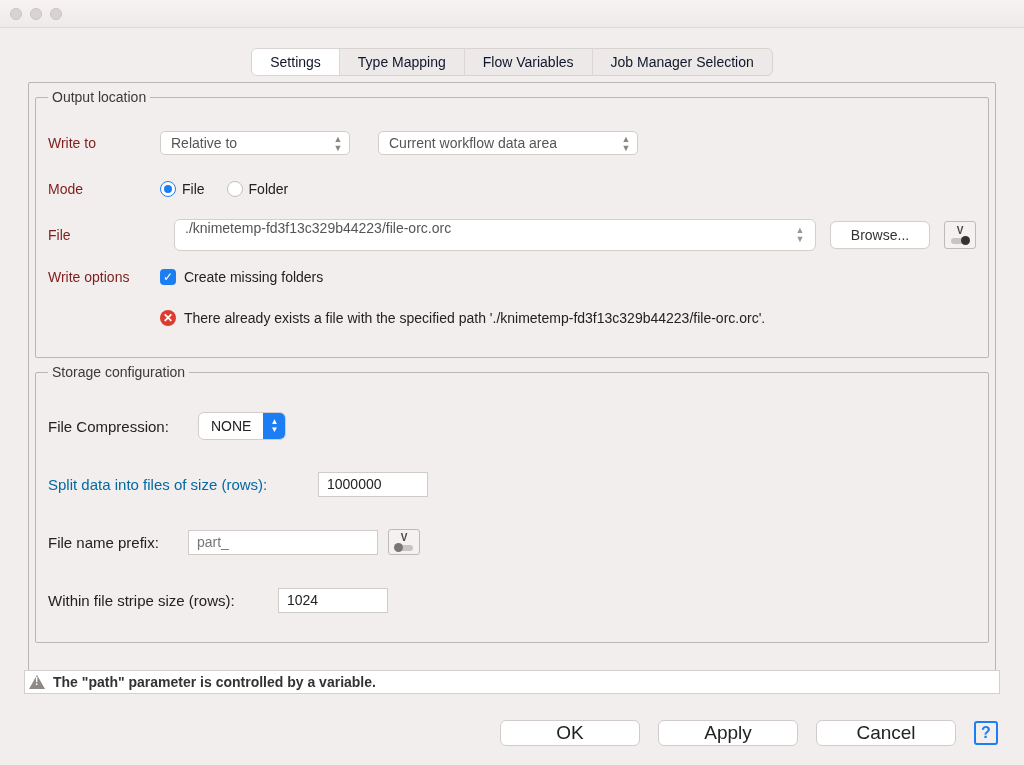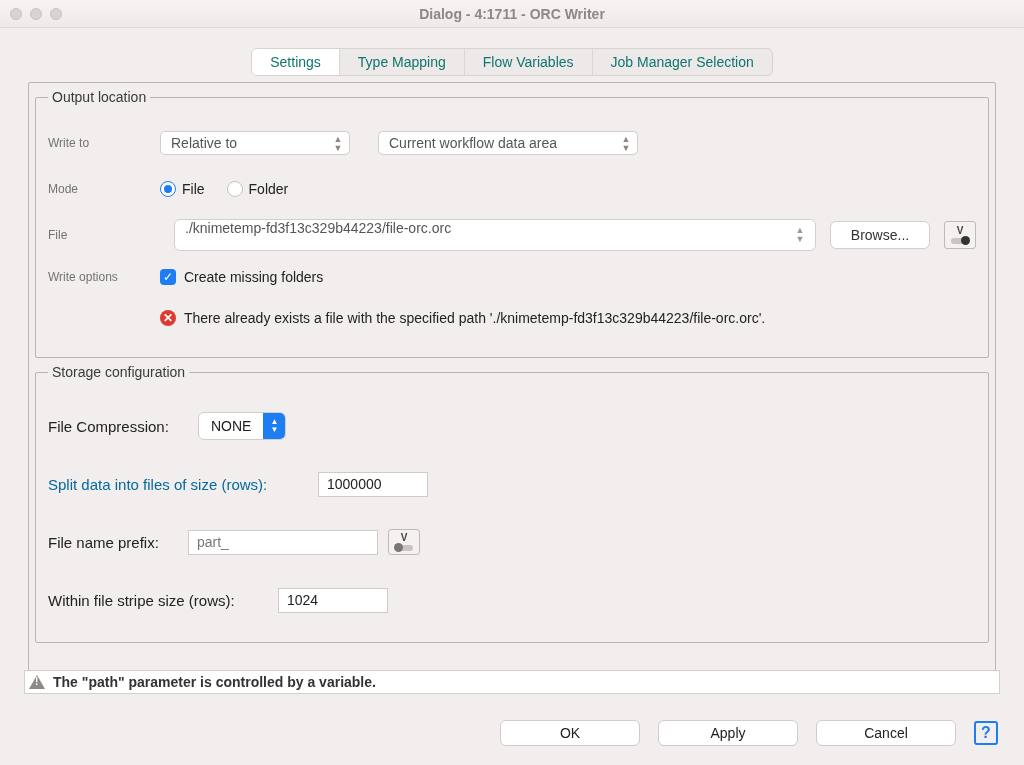--- a/index.html
+++ b/index.html
@@ -59,21 +59,21 @@
       background: #ece9e8;
       border: 1px solid #d8d3d1;
       border-radius: 6px;
       overflow: hidden;
       height: 28px;
       align-items: stretch;
     }
     .tab, .tab-active {
       padding: 4px 18px;
       font-size: 14px;
-      color: #0f766e;
+      color: #0f172a;
       display: flex;
       align-items: center;
       cursor: default;
       border-right: 1px solid #dcd7d5;
     }
     .tab-active {
       background: #ffffff;
     }
     .tab:last-child { border-right: none; }
 
@@ -95,22 +95,22 @@
     }
 
     .row {
       display: flex;
       align-items: center;
       min-height: 32px;
       margin: 6px 0;
     }
     .label-col {
       width: 112px;
-      color: #737373;
-      font-size: 12px;
+      color: #7f1d1d;
+      font-size: 14px;
     }
     .label-col2 {
       width: 270px;
       color: #0369a1;
       font-size: 15px;
     }
 
     
     .mac-select {
       height: 24px;
@@ -362,21 +362,21 @@
       display: flex;
       gap: 18px;
       align-items: center;
     }
     .action-btn {
       width: 140px;
       height: 26px;
       background: #fff;
       border: 1px solid #d1cccb;
       border-radius: 6px;
-      font-size: 14px;
+      font-size: 19px;
       display: flex;
       align-items: center;
       justify-content: center;
     }
     .help-btn {
       width: 24px;
       height: 24px;
       border: 2px solid #1d7df3;
       color: #1d7df3;
       border-radius: 3px;
@@ -395,21 +395,20 @@
   </style>
 </head>
 <body>
 
 <div class="titlebar">
   <div class="traffic-lights">
     <div class="traffic-dot"></div>
     <div class="traffic-dot"></div>
     <div class="traffic-dot"></div>
   </div>
-  <div class="titlebar-title">Dialog - 4:1711 - ORC Writer</div>
 </div>
 
 <div class="tabs-row">
   <div class="tab-container">
     <div class="tab-active">Settings</div>
     <div class="tab">Type Mapping</div>
     <div class="tab">Flow Variables</div>
     <div class="tab">Job Manager Selection</div>
   </div>
 </div>

